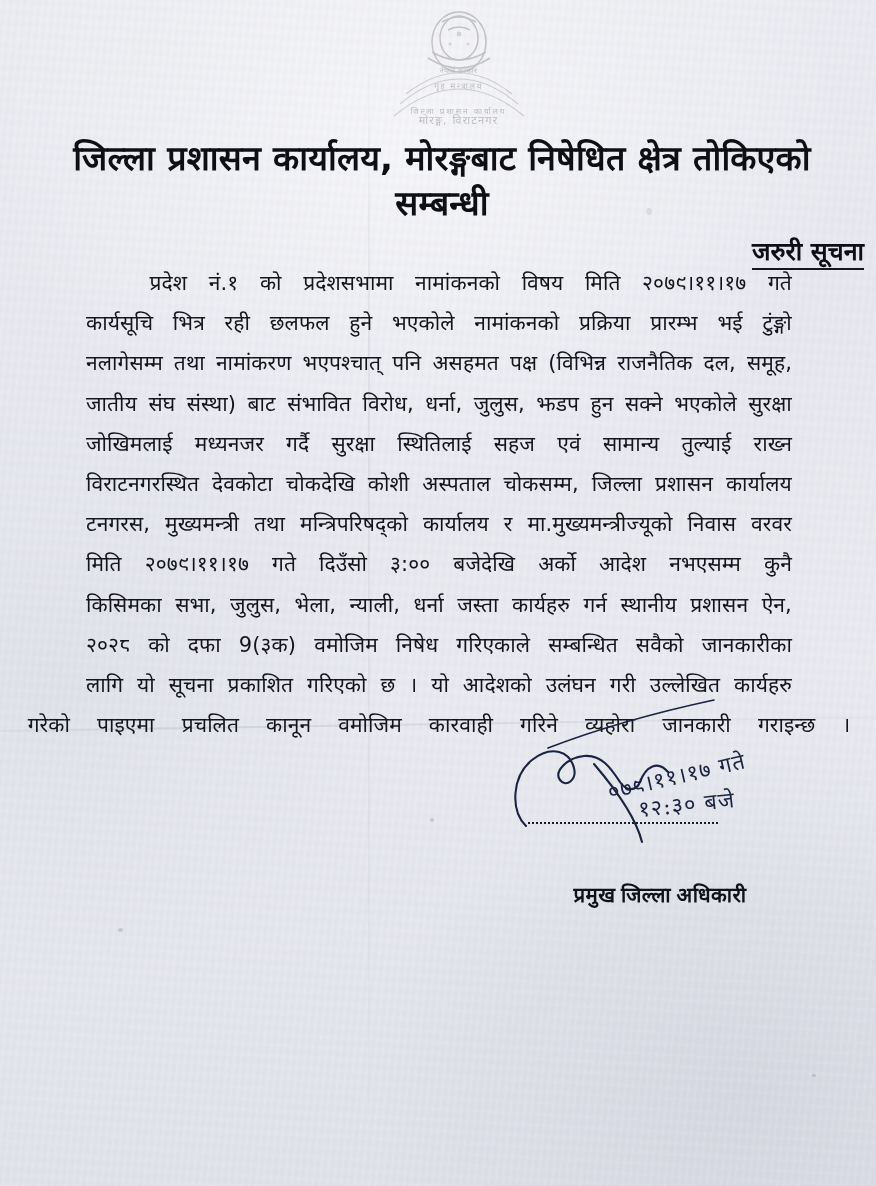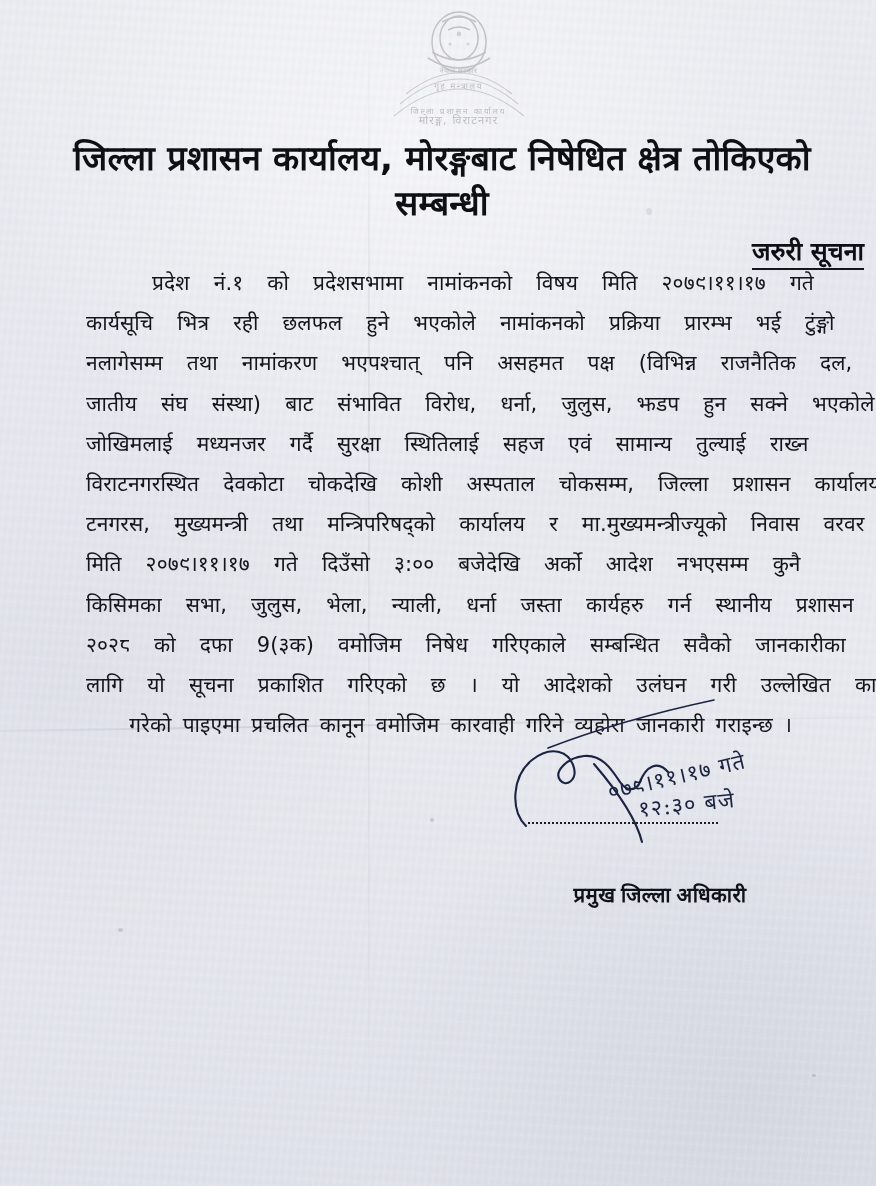--- a/index.html
+++ b/index.html
@@ -128,35 +128,34 @@
   }
   .line {
     display: flex;
     height: 40.2px;
     align-items: baseline;
     font-size: 21px;
     font-weight: 500;
     color: #13151b;
     white-space: nowrap;
     letter-spacing: 0.1px;
-    gap: 24px;
   }
   
   .line.just {
     justify-content: space-between;
   }
   .line.just.indent::before {
     content: "";
     display: inline-block;
     width: 42px;
     flex: 0 0 42px;
   }
   .line.last {
-    justify-content: flex-end;
-    gap: 11px;
+    justify-content: center;
+    gap: 27px;
   }
   .line .w { display: inline-block; }
 
   
   .sig-area {
     position: absolute;
     left: 470px;
     top: 736px;
     width: 380px;
     height: 180px;

